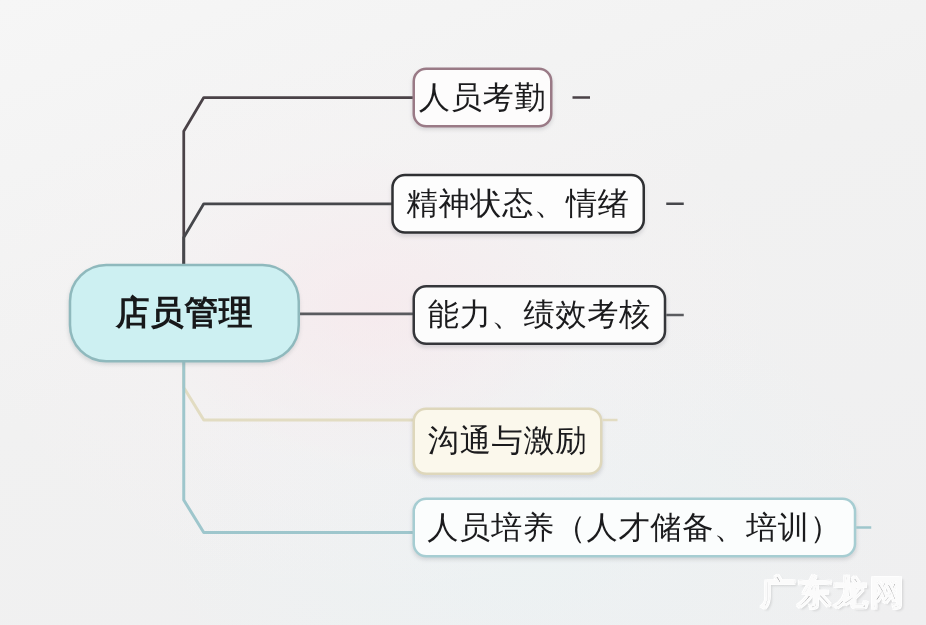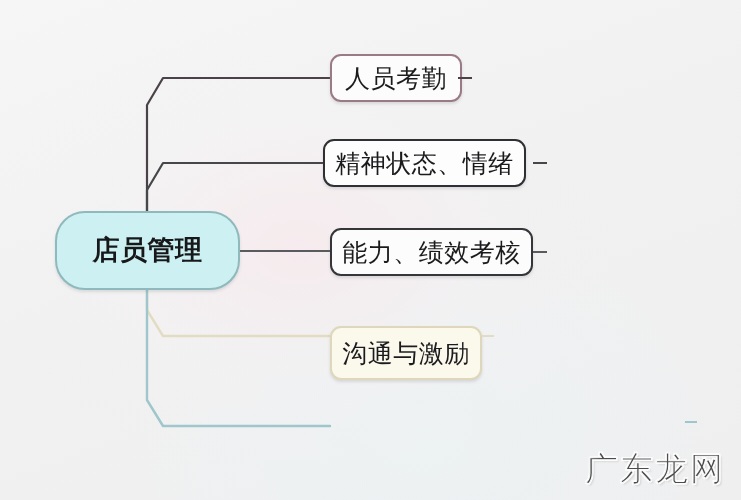--- a/index.html
+++ b/index.html
@@ -62,22 +62,22 @@
   }
   .stub {
     position: absolute;
     height: 2px;
     pointer-events: none;
   }
   #watermark {
     position: absolute;
     right: 16px;
     bottom: 8px;
-    font-size: 33px;
-    font-weight: normal;
+    font-size: 27px;
+    font-weight: bold;
     color: #4c4c4e;
     letter-spacing: 2px;
     -webkit-text-stroke: 1px #fbfbfb;
     text-shadow:
       1px 1px 0 #ffffff,
       -1px 1px 0 #ffffff,
       1px -1px 0 #ffffff,
       -1px -1px 0 #ffffff,
       2px 2px 2px rgba(0,0,0,0.12);
   }
@@ -95,36 +95,39 @@
     <path d="M240,251 L330,251" fill="none" stroke="#5a5b5f" stroke-width="2.2" stroke-linecap="round" stroke-linejoin="round"></path>
 
     <path d="M147,288 L147,310 L163,336 L330,336" fill="none" stroke="#e2dcc2" stroke-width="2.4" stroke-linecap="round" stroke-linejoin="round"></path>
     <path d="M147,288 L147,400 L163,426 L330,426" fill="none" stroke="#9ec6cc" stroke-width="2.4" stroke-linecap="round" stroke-linejoin="round"></path>
   </svg>
 
   <div class="node root-node" style="left: 55px; top: 211px; width: 185px; height: 79px; background: rgb(205, 240, 242); border-color: rgb(143, 185, 189); border-radius: 30px;">
     <span class="node-label" style="font-size: 27px; color: rgb(23, 24, 26);">店员管理</span>
   </div>
 
-  <div class="node branch-node" style="left: 330px; top: 54px; width: 132px; height: 48px; background: rgb(253, 252, 252); border-color: rgb(154, 122, 134);">
+  <div class="node branch-node" style="left: 330px; top: 54px; width: 112px; height: 48px; background: rgb(253, 252, 252); border-color: rgb(154, 122, 134);">
     <span class="node-label" style="font-size: 25px;">人员考勤</span>
   </div>
 
-  <div class="node branch-node" style="left: 323px; top: 139px; width: 203px; height: 48px; background: rgb(253, 253, 253); border-color: rgb(47, 48, 51);">
+  <div class="node branch-node" style="left: 313px; top: 139px; width: 203px; height: 48px; background: rgb(253, 253, 253); border-color: rgb(47, 48, 51);">
     <span class="node-label" style="font-size: 25px;">精神状态、情绪</span>
   </div>
 
   <div class="node branch-node" style="left: 330px; top: 228px; width: 203px; height: 48px; background: rgb(252, 252, 252); border-color: rgb(53, 54, 58); font-family: Liberation Serif, serif;">
     <span class="node-label" style="font-size: 25px;">能力、绩效考核</span>
   </div>
 
   <div class="node branch-node" style="left: 330px; top: 326px; width: 152px; height: 54px; background: rgb(251, 248, 236); border-color: rgb(222, 215, 187);">
     <span class="node-label" style="font-size: 25px;">沟通与激励</span>
   </div>
 
+  <div class="node branch-node" style="left: 330px; top: 398px; width: 355px; height: 48px; background: rgb(251, 253, 253); border-color: rgb(166, 205, 210);">
+    <span class="node-label" style="font-size: 25px;">人员培养（人才储备、培训）</span>
+  </div>
 
   <div id="watermark">广东龙网</div>
 
 <div class="stub" style="left: 458px; top: 77px; width: 14px; background: rgb(74, 66, 71);"></div>
     <div class="stub" style="left: 533px; top: 162px; width: 14px; background: rgb(70, 71, 75);"></div>
     <div class="stub" style="left: 533px; top: 251px; width: 14px; background: rgb(90, 91, 95);"></div>
     <div class="stub" style="left: 482px; top: 335px; width: 12px; background: rgb(226, 220, 194);"></div>
     <div class="stub" style="left: 685px; top: 421px; width: 12px; background: rgb(158, 198, 204);"></div>
   </div>
 

